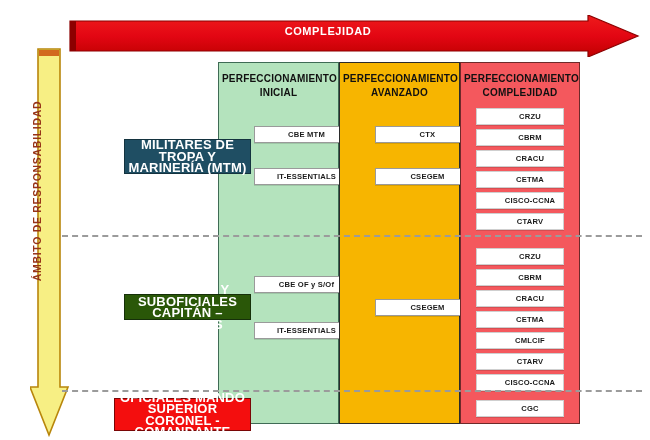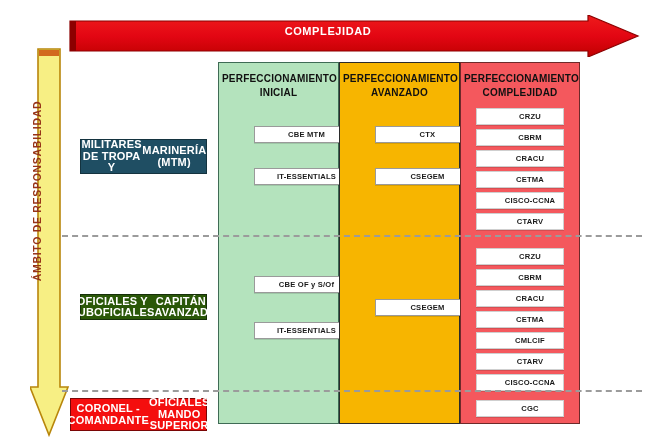--- a/index.html
+++ b/index.html
@@ -107,30 +107,31 @@
     padding-left: 20px;
   }
   .chip-wide  { width: 86px; height: 17px; margin-left: 18px; }
   .chip-red   { width: 88px; height: 17px; border-color: #cfcfcf; }
 
   
   .role-badge {
     position: absolute;
     box-sizing: border-box;
     text-align: center;
-    font-size: 11px;
+    font-size: 13px;
     font-weight: bold;
     line-height: 11.5px;
     color: #ffffff;
     display: flex;
-    flex-direction: row;
+    flex-direction: column;
     align-items: center;
     justify-content: center;
     border: 1.2px solid #111111;
     letter-spacing: 0.2px;
+    margin-left: 44px;
   }
   #role-tropa {
     left: 80px; top: 139px; width: 127px; height: 35px;
     background: #1f4e63; border-color: #14333f;
   }
   #role-oficiales {
     left: 80px; top: 294px; width: 127px; height: 26px;
     background: #2a5708; border-color: #16300a;
   }
   #role-mando {
@@ -222,18 +223,18 @@
 
 <div class="band-divider" id="divider-1"></div>
 <div class="band-divider" id="divider-2"></div>
 
 <div class="role-badge" id="role-tropa">
   <span>MILITARES  DE TROPA Y</span>
   <span>MARINERÍA  (MTM)</span>
 </div>
 <div class="role-badge" id="role-oficiales">
   <span>OFICIALES Y SUBOFICIALES</span>
-  <span>CAPITÁN – AVANZADO</span>
+  <span>CAPITÁN – MILITARES</span>
 </div>
 <div class="role-badge" id="role-mando">
+  <span>OFICIALES MANDO SUPERIOR</span>
   <span>CORONEL - COMANDANTE</span>
-  <span>OFICIALES MANDO SUPERIOR</span>
 </div>
 
 </body></html>

